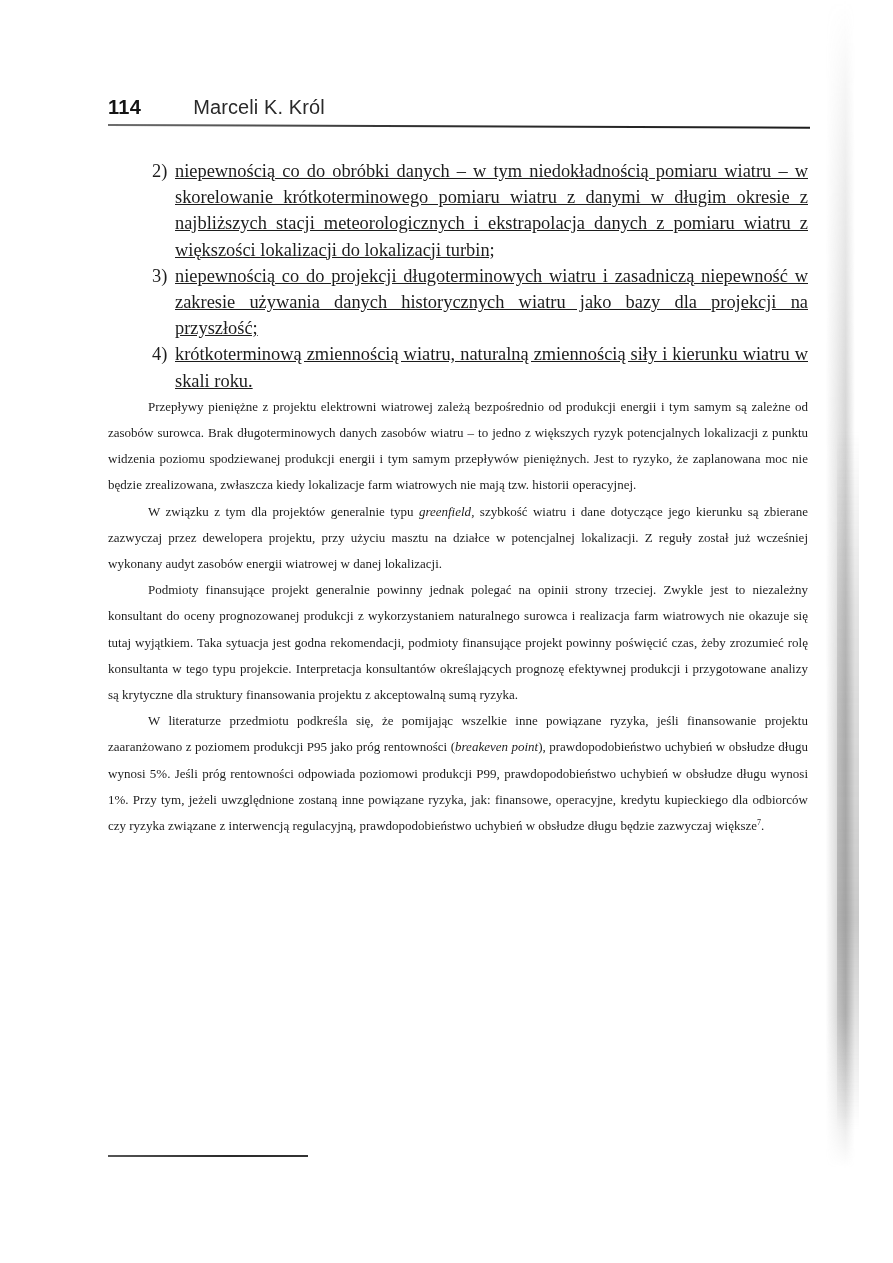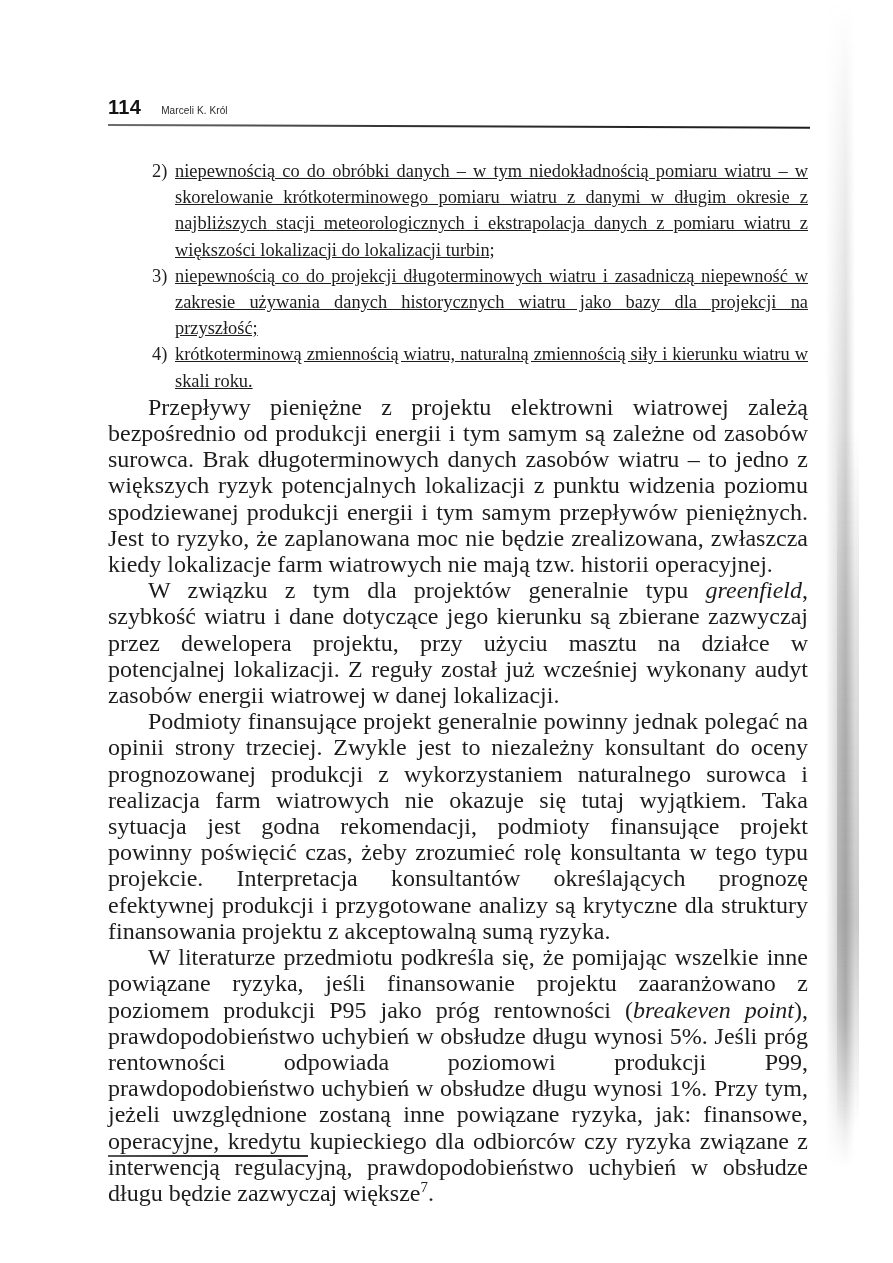--- a/index.html
+++ b/index.html
@@ -62,29 +62,30 @@
 
   
   .running-head {
     position: absolute;
     left: 108px;
     top: 96px;
     width: 702px;
     display: flex;
     align-items: baseline;
     font-family: "Liberation Sans", "DejaVu Sans", sans-serif;
+    gap: 32px;
   }
   .folio {
     font-size: 20px;
     font-weight: bold;
     letter-spacing: 0.3px;
     color: #141414;
   }
   .head-author {
-    font-size: 10px;
+    font-size: 20px;
     margin-left: 20px;
     color: #2a2a2a;
     letter-spacing: 0.1px;
   }
   .head-rule {
     position: absolute;
     left: 108px;
     top: 124px;
     width: 702px;
     height: 2px;
@@ -95,21 +96,21 @@
 
   
   .body-block {
     position: absolute;
     left: 108px;
     top: 158px;
     width: 700px;
   }
   p.para {
     margin: 0;
-    font-size: 24px;
+    font-size: 13px;
     line-height: 26.2px;
     text-align: justify;
     text-indent: 40px;
     hyphens: manual;
     color: #1d1d1d;
   }
   ol.numlist {
     list-style: none;
     margin: 0;
     padding: 0;

